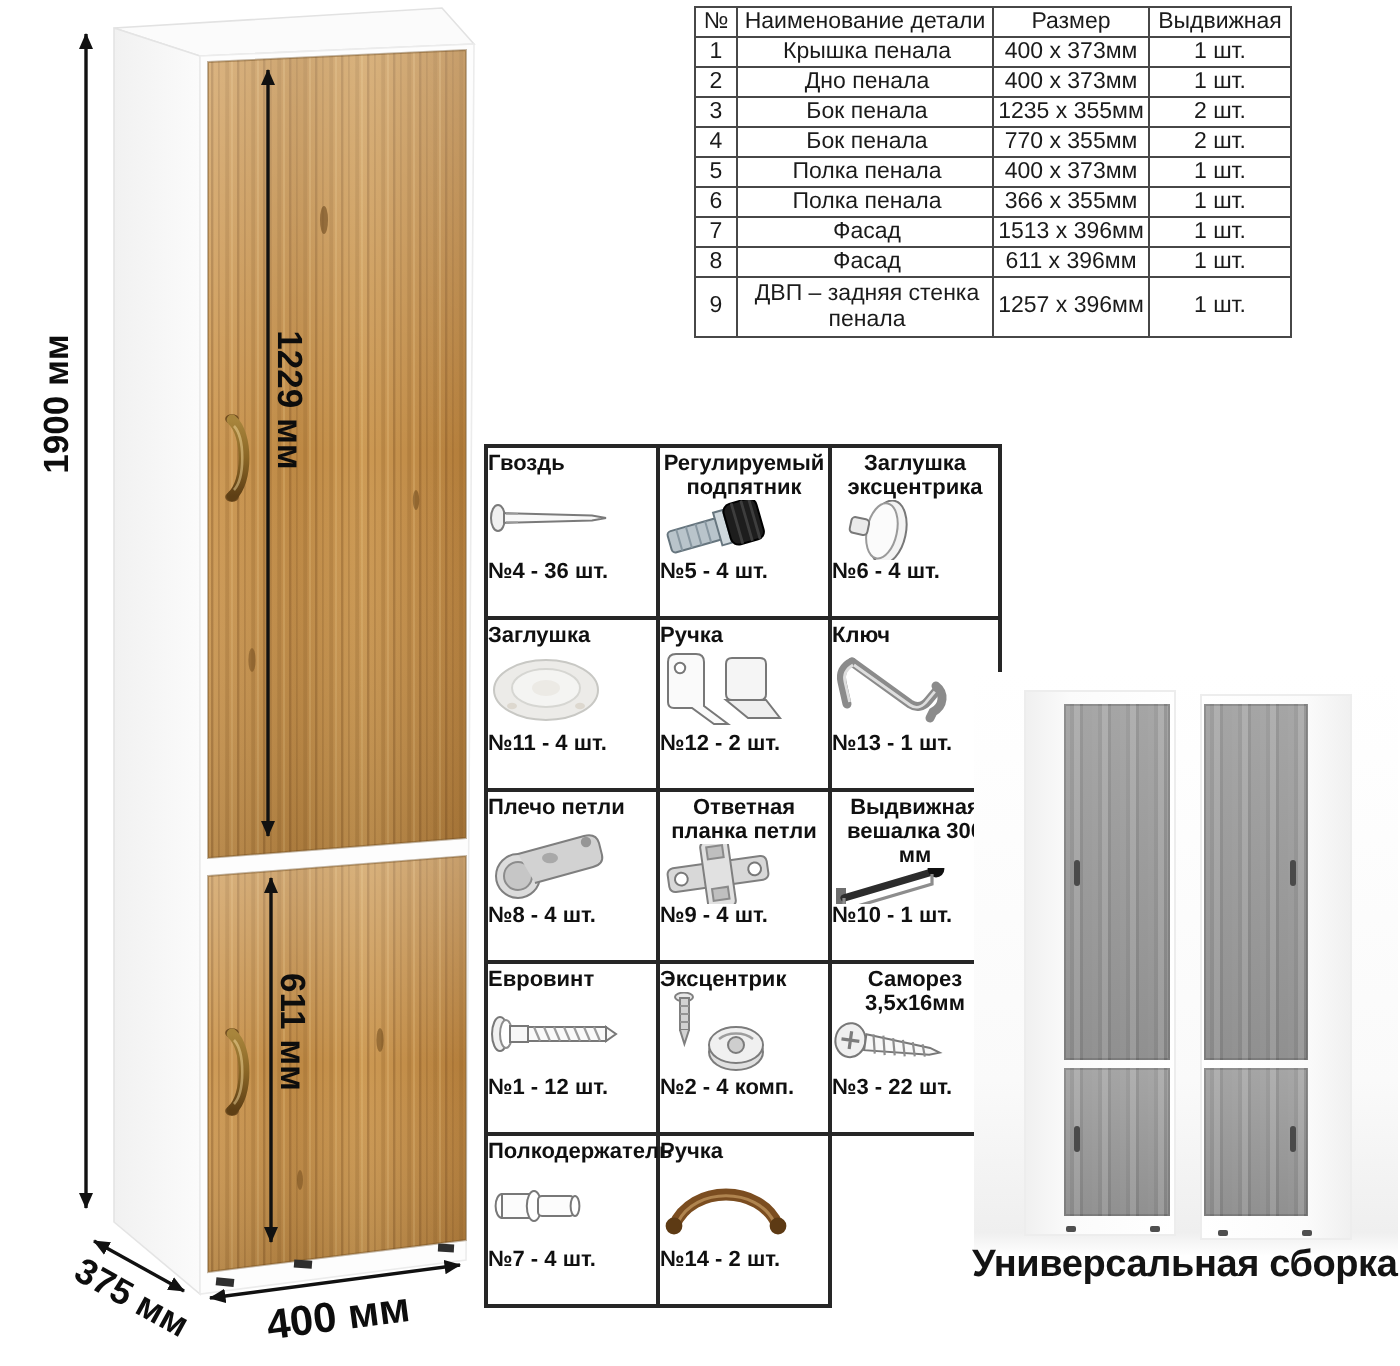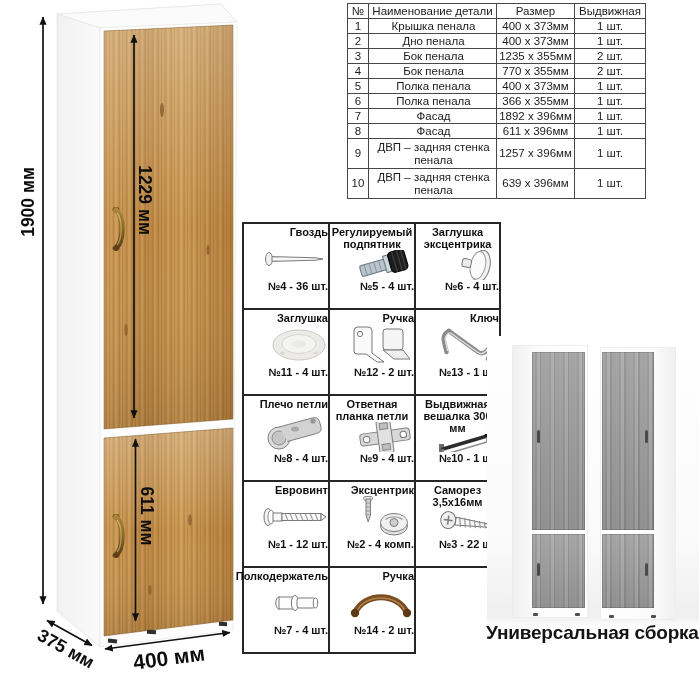--- a/index.html
+++ b/index.html
@@ -25,21 +25,21 @@
   .parts-table td.nm{text-align:center;padding-left:4px;}
 
   
   .hw-table{
     position:absolute;left:242px;top:222px;width:257px;
     border-collapse:collapse;table-layout:fixed;
     font-size:11px;font-weight:bold;color:#101010;
   }
   .hw-table td{border:2px solid #262626;padding:0;height:84px;vertical-align:top;background:#fff;}
   .hw-table td.hw-empty{border:none;background:transparent;}
-  .hw-cell{display:flex;flex-direction:column;align-items:flex-end;height:84px;}
+  .hw-cell{display:flex;flex-direction:column;align-items:flex-start;height:84px;}
   .hw-title{padding-top:2px;text-align:center;line-height:12px;}
   .hw-icon{flex:1;display:flex;align-items:center;justify-content:center;overflow:hidden;}
   .hw-count{padding-bottom:16px;white-space:nowrap;}
 
   
   .photo-bg{
     position:absolute;left:487px;top:336px;width:212px;height:292px;
     background:linear-gradient(180deg,#ffffff 0%,#fafafa 70%,#efefef 96%,#ffffff 100%);
   }
   .mini-cab{position:absolute;width:76px;height:273px;}
@@ -207,39 +207,33 @@
       </tr>
   <tr>
         <td>6</td>
         <td class="nm">Полка пенала</td>
         <td>366 х 355мм</td>
         <td>1 шт.</td>
       </tr>
   <tr>
         <td>7</td>
         <td class="nm">Фасад</td>
-        <td>1892 х 396мм</td>
+        <td>1513 х 396мм</td>
         <td>1 шт.</td>
       </tr>
   <tr>
         <td>8</td>
         <td class="nm">Фасад</td>
         <td>611 х 396мм</td>
         <td>1 шт.</td>
       </tr>
   <tr class="tall">
         <td>9</td>
         <td class="nm">ДВП – задняя стенка пенала</td>
         <td>1257 х 396мм</td>
-        <td>1 шт.</td>
-      </tr>
-  <tr class="tall">
-        <td>10</td>
-        <td class="nm">ДВП – задняя стенка пенала</td>
-        <td>639 х 396мм</td>
         <td>1 шт.</td>
       </tr>
 </tbody>
   </table>
 
 <table class="hw-table">
   <colgroup>
       <col style="width:86px">
       <col style="width:86px">
       <col style="width:85px">

